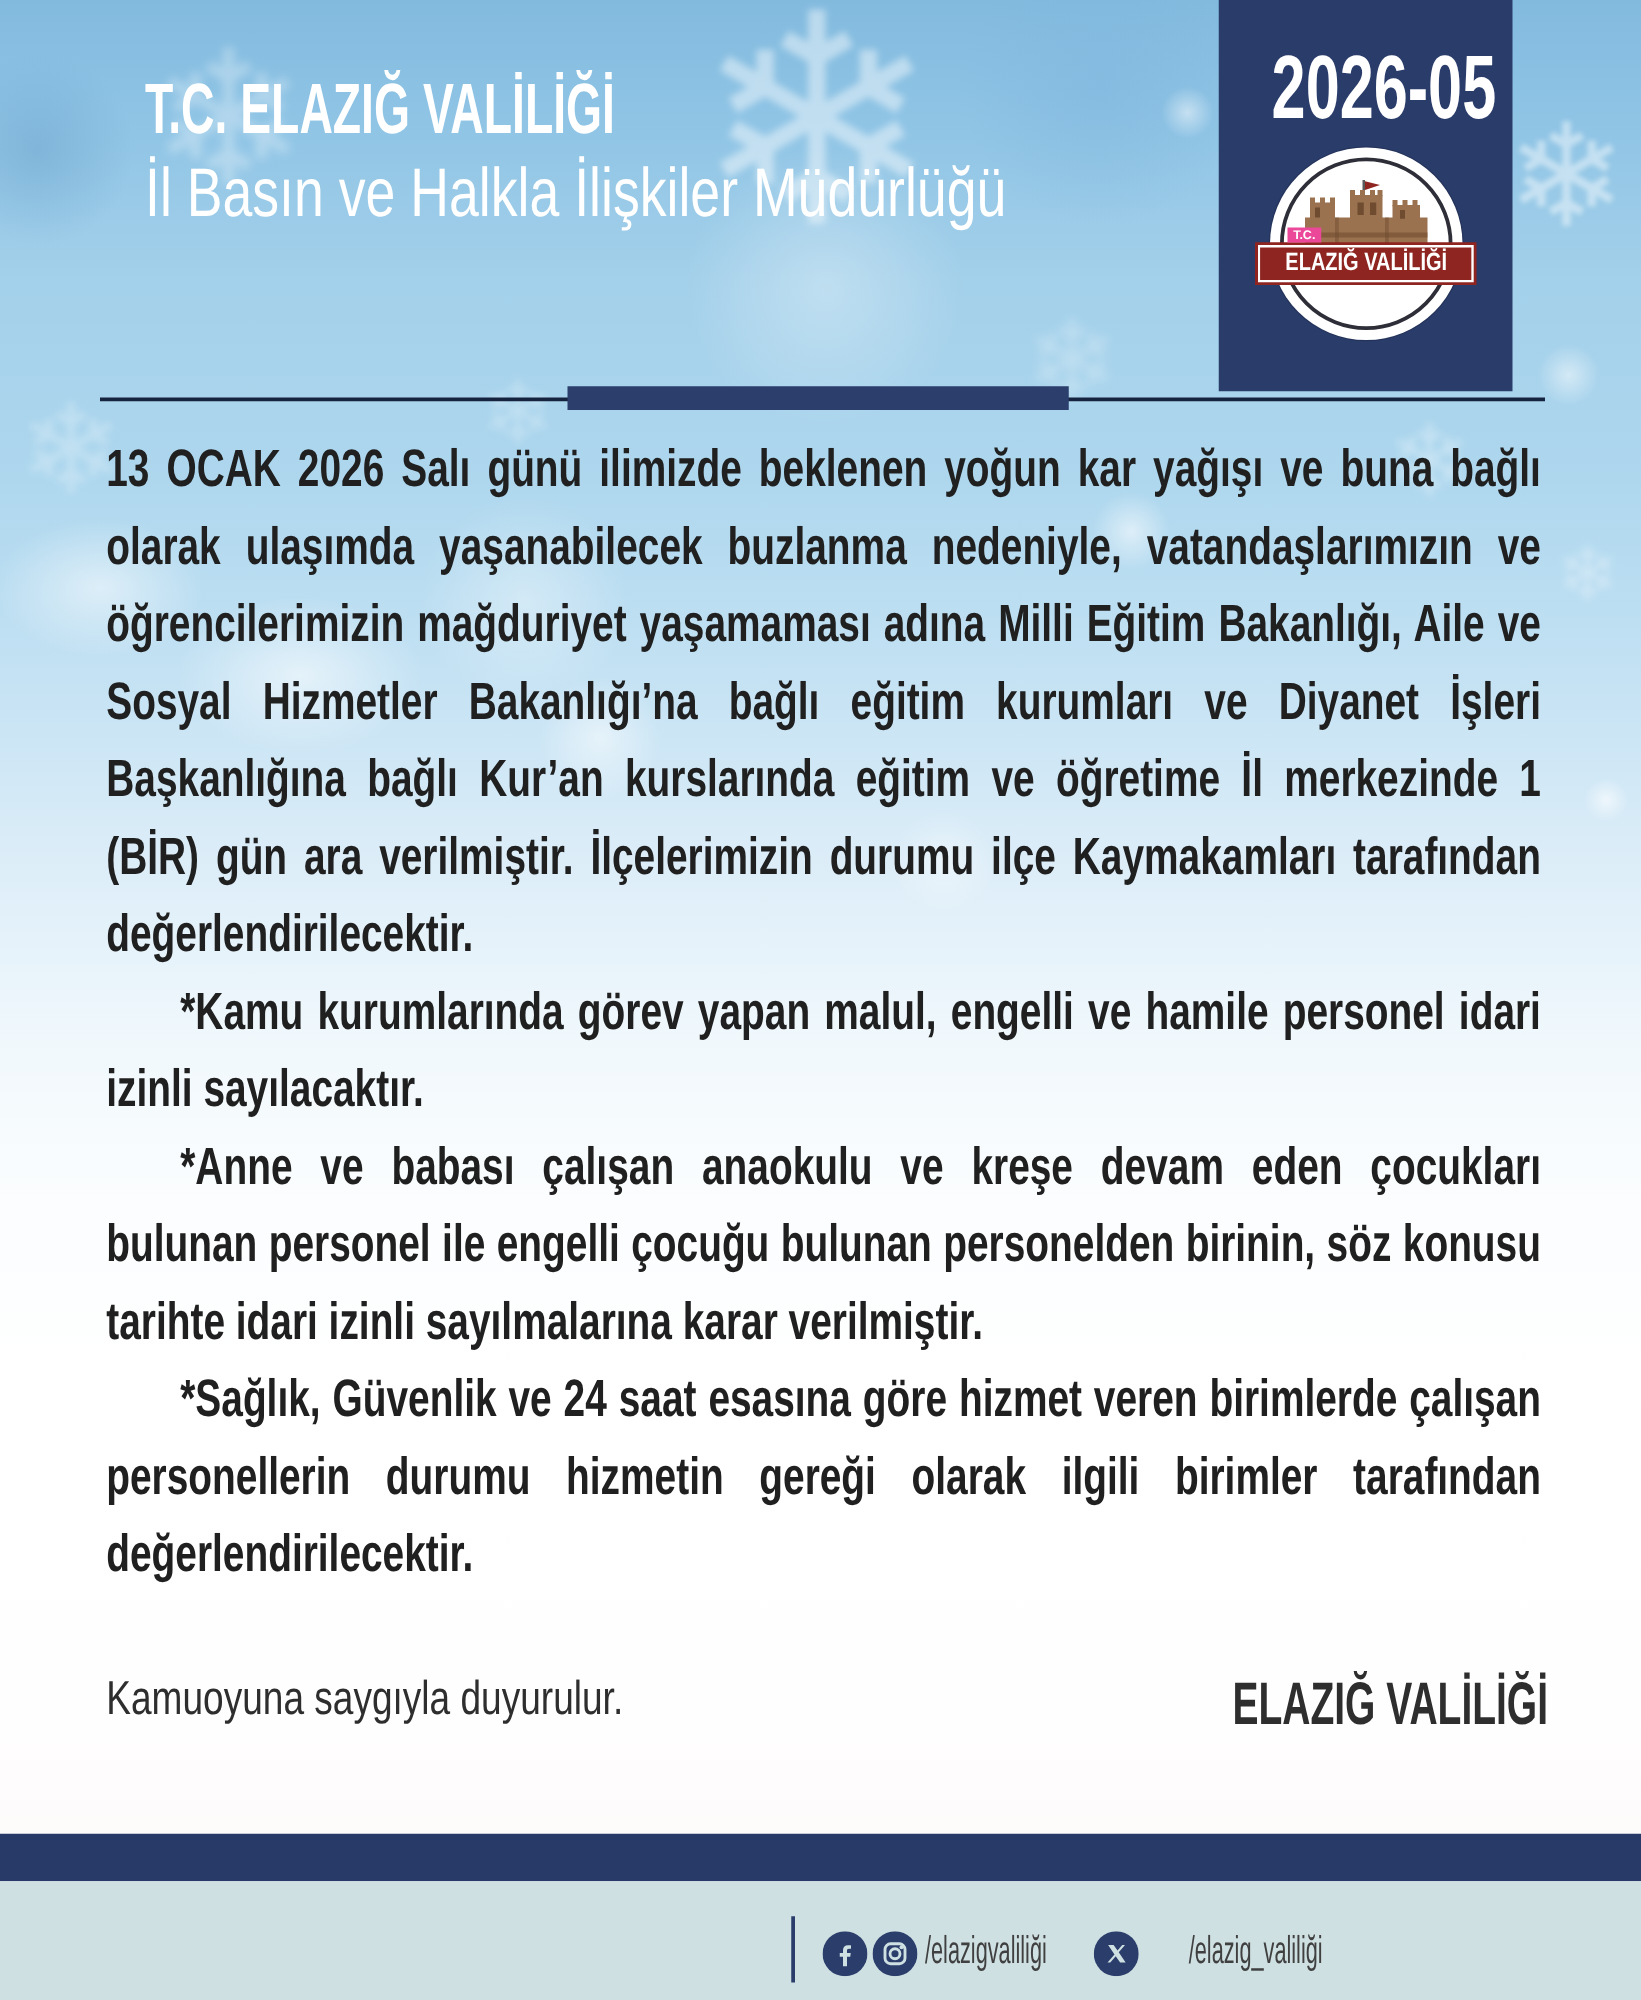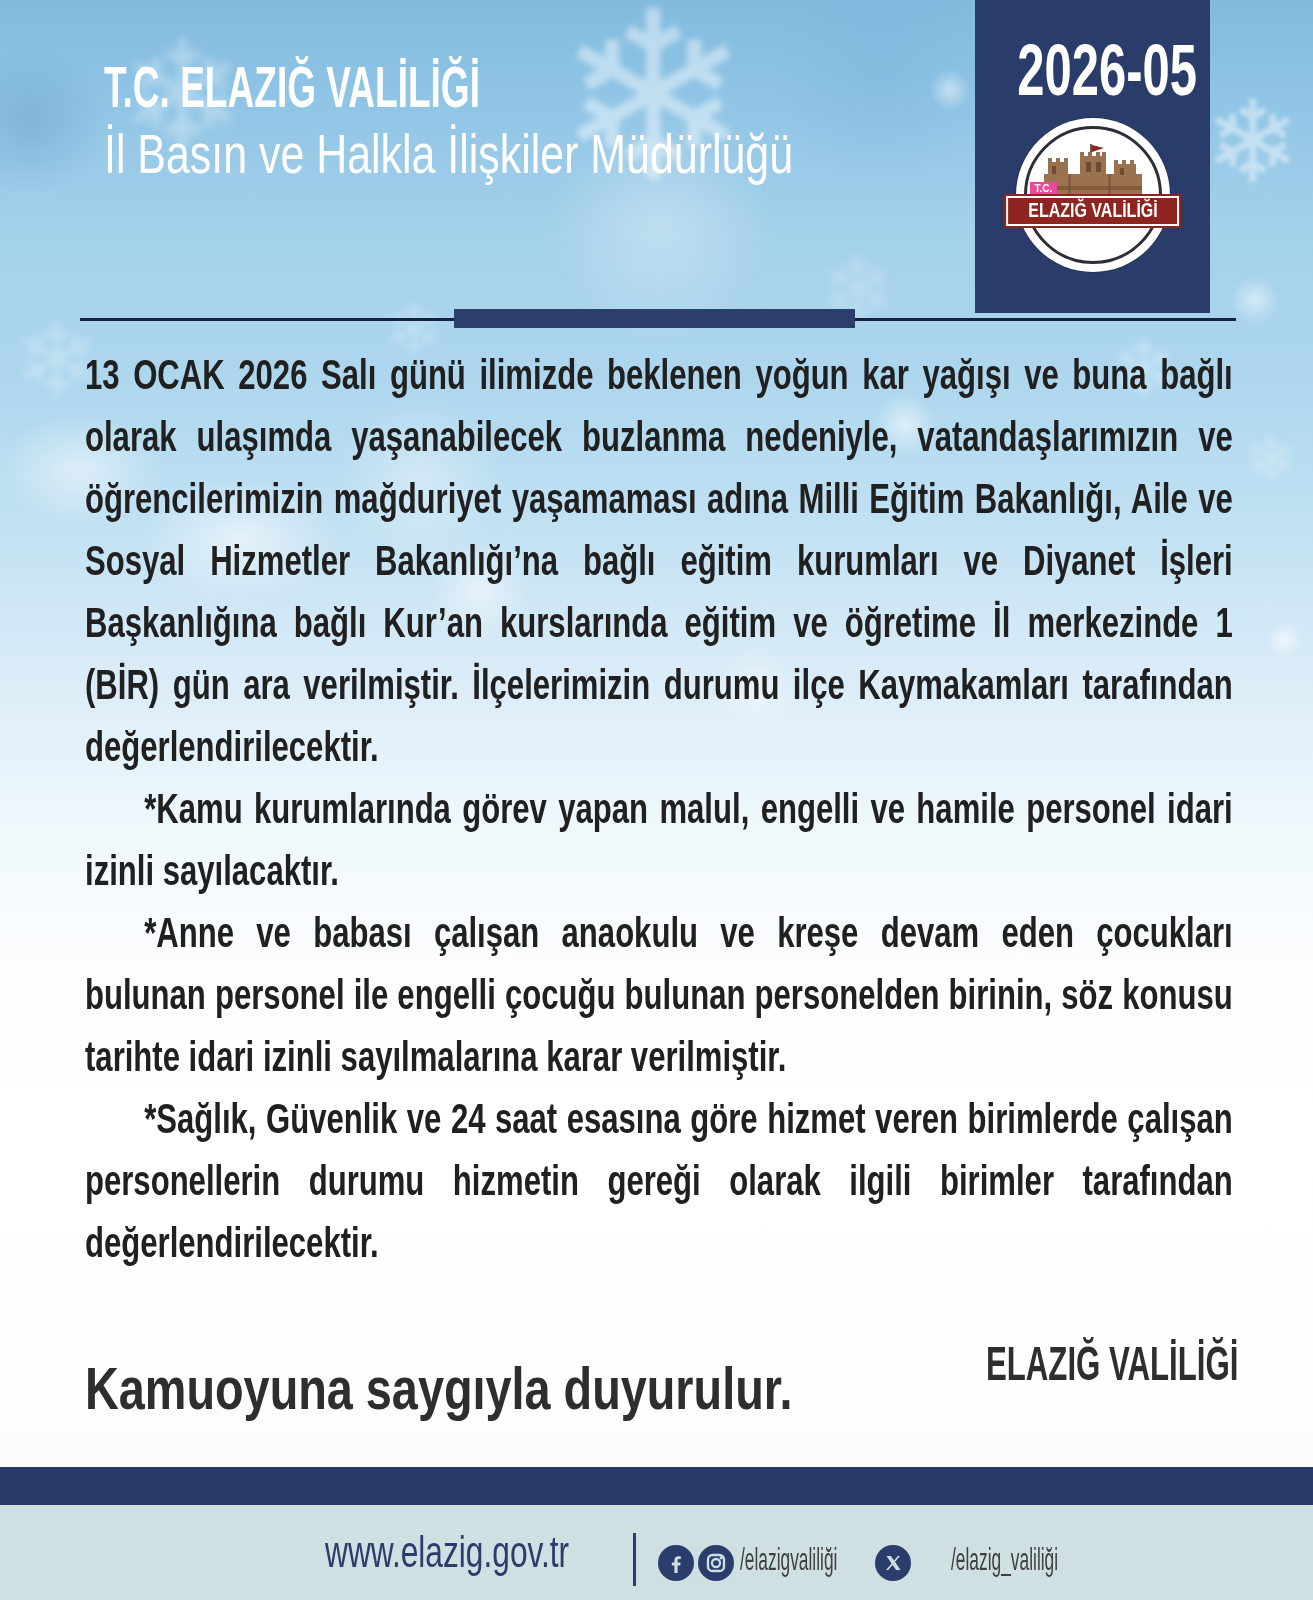--- a/index.html
+++ b/index.html
@@ -38,42 +38,42 @@
   .flake{position:absolute;color:#ffffff;z-index:1;line-height:1;user-select:none;}
   .f1{left:555px;top:-20px;font-size:235px;opacity:.45;filter:blur(3px);}
   .f2{left:120px;top:20px;font-size:150px;opacity:.3;filter:blur(4px);}
   .f3{left:1205px;top:85px;font-size:115px;opacity:.45;filter:blur(2px);}
   .f4{left:15px;top:310px;font-size:100px;opacity:.25;filter:blur(3px);}
   .f5{left:820px;top:245px;font-size:90px;opacity:.25;filter:blur(4px);}
   .f6{left:1110px;top:330px;font-size:80px;opacity:.3;filter:blur(3px);}
   .f7{left:385px;top:295px;font-size:70px;opacity:.25;filter:blur(3px);}
   .f8{left:1245px;top:430px;font-size:60px;opacity:.3;filter:blur(3px);}
   
-  .header{position:absolute;left:104px;top:58px;z-index:2;color:#ffffff;}
+  .header{position:absolute;left:116px;top:58px;z-index:2;color:#ffffff;}
   .org1{font-size:57px;font-weight:700;line-height:1.02;}
   .org2{font-size:55px;font-weight:400;line-height:1.02;margin-top:10px;}
   .title{font-size:104px;font-weight:700;line-height:1.0;margin-top:28px;letter-spacing:0;}
   
   .issue-panel{position:absolute;left:975px;top:0;width:235px;height:313px;background:#2a3c6a;z-index:2;}
   .issue-no{margin-top:34px;text-align:center;color:#ffffff;font-size:72px;font-weight:700;line-height:1;}
   .logo{position:absolute;left:50%;top:118px;transform:translateX(-50%);width:154px;height:154px;border-radius:50%;background:#ffffff;box-shadow:0 0 0 1px rgba(0,0,0,.15);}
   .logo-ring{position:absolute;inset:8px;border:3px solid #2e2e38;border-radius:50%;}
   .castle{position:absolute;left:22px;top:26px;}
   .logo-tc{position:absolute;left:14px;top:64px;background:#ec4899;color:#ffffff;font-size:10px;font-weight:700;padding:1px 5px 0;z-index:3;}
   .logo-bar{position:absolute;left:50%;top:76px;transform:translateX(-50%);background:#8e2521;border:2px solid #8e2521;box-shadow:inset 0 0 0 2px #ffffff;padding:3px 6px 4px;z-index:2;white-space:nowrap;text-align:center;}
   .logo-bar-text{display:inline-block;color:#ffffff;font-size:20px;font-weight:700;letter-spacing:0;}
   
   .divider-line{position:absolute;left:80px;top:318px;width:1156px;height:3px;background:#16233f;z-index:2;}
   .divider-accent{position:absolute;left:454px;top:309px;width:401px;height:19px;background:#2b3e6c;z-index:2;}
   
   .content{position:absolute;left:85px;top:344px;width:1148px;z-index:2;}
   .para{margin:0;font-size:42px;font-weight:700;line-height:62px;text-align:justify;color:#202020;letter-spacing:0;}
   .para.indent{text-indent:80px;}
   .closing{position:absolute;left:85px;top:1338px;width:1148px;z-index:2;}
-  .closing-left{position:absolute;left:0;top:16px;font-size:60px;font-weight:700;color:#2e2e2e;}
+  .closing-left{position:absolute;left:0;top:0;font-size:38px;font-weight:400;color:#2e2e2e;}
   .closing-right{position:absolute;right:-5px;top:-2px;font-size:48px;font-weight:700;color:#2e2e2e;}
   
   .footer-bar{position:absolute;left:0;top:1467px;width:1313px;height:38px;background:#283a68;z-index:2;}
   .footer{position:absolute;left:0;top:1505px;width:1313px;height:95px;background:#cfe0e2;z-index:2;}
   .site{position:absolute;left:325px;top:22px;font-size:44px;font-weight:400;color:#2b3d6b;}
   .v-sep{position:absolute;left:633px;top:28px;width:3px;height:53px;background:#2b3d6b;}
   .soc{position:absolute;top:40px;width:36px;height:36px;}
   .soc-fb{left:658px;}
   .soc-ig{left:698px;}
   .soc-x{left:875px;}
@@ -162,23 +162,20 @@
     <div class="closing-left">
       <span class="inl oL x78">Kamuoyuna saygıyla duyurulur.</span>
     </div>
     <div class="closing-right">
       <span class="inl oR x65">ELAZIĞ VALİLİĞİ</span>
     </div>
   </div>
 
   <div class="footer-bar"></div>
   <div class="footer">
-    <div class="site">
-      <span class="inl oL x72">www.elazig.gov.tr</span>
-    </div>
     <div class="v-sep"></div>
 
     <svg class="soc soc-fb" viewBox="0 0 36 36">
       <circle cx="18" cy="18" r="18" fill="#2b3d6b"></circle>
       <path fill="#cfe0e2" d="M19.6 28v-7.6h2.6l.4-3h-3v-1.9c0-.9.3-1.5 1.6-1.5h1.6V11.3c-.3 0-1.3-.1-2.4-.1-2.4 0-4 1.4-4 4v2.2h-2.6v3h2.6V28z"></path>
     </svg>
     <svg class="soc soc-ig" viewBox="0 0 36 36">
       <circle cx="18" cy="18" r="18" fill="#2b3d6b"></circle>
       <rect x="10" y="10" width="16" height="16" rx="4.5" fill="none" stroke="#cfe0e2" stroke-width="2.3"></rect>
       <circle cx="18" cy="18" r="4" fill="none" stroke="#cfe0e2" stroke-width="2.3"></circle>

